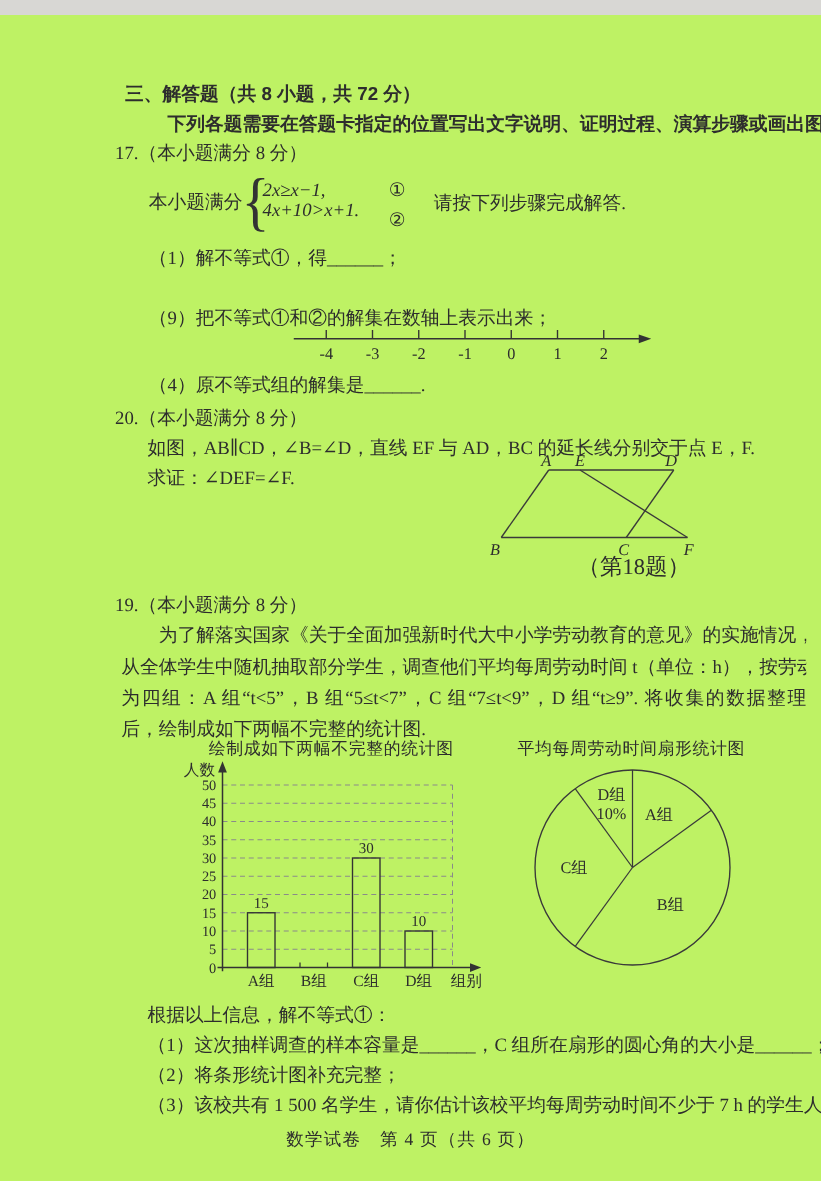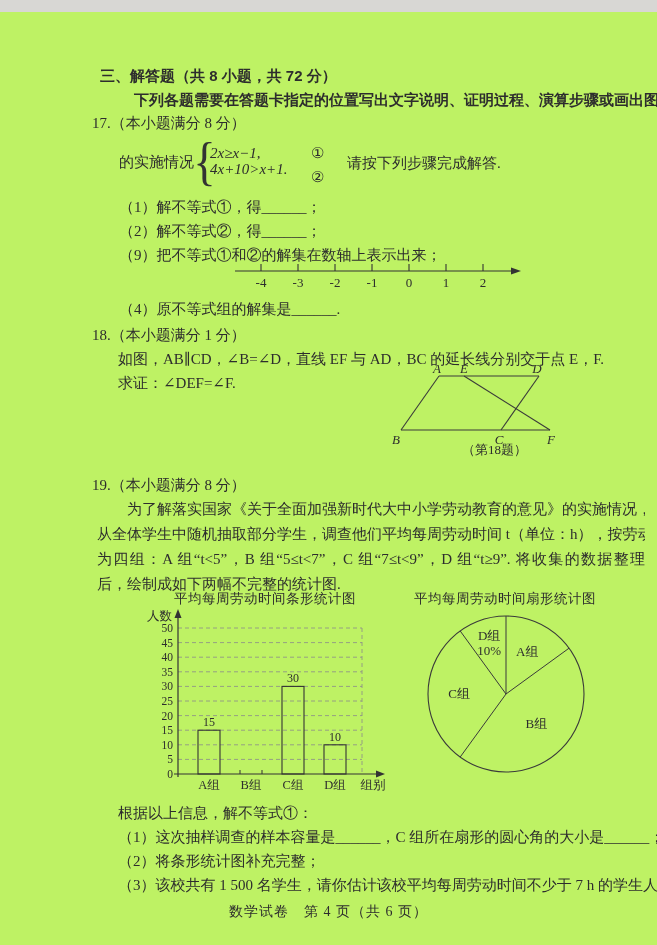--- a/index.html
+++ b/index.html
@@ -9,50 +9,49 @@
     width:657px;height:945px;
     margin:12px auto;
     background:#bef264;
     font-family:"Liberation Serif","DejaVu Serif",serif;
     color:#2d2d2d;
     overflow:hidden;
   }
   .abs{position:absolute;white-space:nowrap;line-height:1.25;}
   .bold-hei{font-family:"Liberation Sans","DejaVu Sans",sans-serif;font-weight:bold;}
   .fs15{font-size:15px;}
-  .fs13{font-size:13px;}
+  .fs13{font-size:18px;}
   .math{font-style:italic;}
   .brace{font-size:52px;font-weight:100;line-height:1;transform:scaleX(.9);color:#333;}
   .jline{white-space:nowrap;text-align:justify;text-align-last:justify;overflow:hidden;}
   .chart-title{position:absolute;text-align:center;font-size:13.5px;letter-spacing:.5px;}
   svg text{font-family:"Liberation Serif","DejaVu Serif",serif;}
   .footer{position:absolute;left:0;right:0;text-align:center;font-size:14px;letter-spacing:1px;}
 </style>
 </head>
 <body>
 
 <div class="page">
 
   <div class="abs bold-hei fs15" style="left:100px;top:55px;">三、解答题（共 8 小题，共 72 分）</div>
   <div class="abs bold-hei fs15" style="left:134px;top:79px;">下列各题需要在答题卡指定的位置写出文字说明、证明过程、演算步骤或画出图形.</div>
 
   <div class="abs fs15" style="left:92px;top:102px;">17.（本小题满分 8 分）</div>
 
   <div>
-    <div class="abs fs15" style="left:119px;top:141px;">的实施情况</div>
+    <div class="abs fs15" style="left:119px;top:141px;">本小题满分</div>
     <div class="abs brace" style="left:192px;top:124px;">{</div>
     <div class="abs fs15 math" style="left:210px;top:132px;">2x≥x−1,</div>
     <div class="abs fs15 math" style="left:210px;top:148px;text-align:right;">4x+10&gt;x+1.</div>
     <div class="abs fs15" style="left:311px;top:132px;">①</div>
     <div class="abs fs15" style="left:311px;top:156px;">②</div>
     <div class="abs fs15" style="left:347px;top:142px;">请按下列步骤完成解答.</div>
   </div>
 
   <div class="abs fs15" style="left:119px;top:186px;">（1）解不等式①，得______；</div>
-  <div class="abs fs15" style="left:119px;top:210px;">（2）解不等式②，得______；</div>
   <div class="abs fs15" style="left:119px;top:234px;">（9）把不等式①和②的解集在数轴上表示出来；</div>
 
   <svg id="numline" class="abs" style="left:233px;top:247px;" width="290" height="36">
       <line x1="2" y1="12" x2="280" y2="12" stroke="#333" stroke-width="1.1"></line>
       <polygon points="288,12 278,8.5 278,15.5" fill="#333"></polygon>
       <line x1="28" y1="5" x2="28" y2="12" stroke="#333" stroke-width="1.1"></line>
       <text x="28" y="28" text-anchor="middle" font-size="13" fill="#2d2d2d">-4</text>
       <line x1="65" y1="5" x2="65" y2="12" stroke="#333" stroke-width="1.1"></line>
       <text x="65" y="28" text-anchor="middle" font-size="13" fill="#2d2d2d">-3</text>
       <line x1="102" y1="5" x2="102" y2="12" stroke="#333" stroke-width="1.1"></line>
@@ -62,21 +61,21 @@
       <line x1="176" y1="5" x2="176" y2="12" stroke="#333" stroke-width="1.1"></line>
       <text x="176" y="28" text-anchor="middle" font-size="13" fill="#2d2d2d">0</text>
       <line x1="213" y1="5" x2="213" y2="12" stroke="#333" stroke-width="1.1"></line>
       <text x="213" y="28" text-anchor="middle" font-size="13" fill="#2d2d2d">1</text>
       <line x1="250" y1="5" x2="250" y2="12" stroke="#333" stroke-width="1.1"></line>
       <text x="250" y="28" text-anchor="middle" font-size="13" fill="#2d2d2d">2</text>
     </svg>
 
   <div class="abs fs15" style="left:119px;top:288px;">（4）原不等式组的解集是______.</div>
 
-  <div class="abs fs15" style="left:92px;top:314px;">18.（本小题满分 1 分）</div>
+  <div class="abs fs15" style="left:92px;top:314px;">20.（本小题满分 8 分）</div>
   <div class="abs fs15" style="left:118px;top:338px;">如图，AB∥CD，∠B=∠D，直线 EF 与 AD，BC 的延长线分别交于点 E，F.</div>
   <div class="abs fs15" style="left:118px;top:362px;">求证：∠DEF=∠F.</div>
 
   <svg class="abs" style="left:383px;top:352px;" width="195" height="85" viewBox="0 0 195 85">
     <g stroke="#3a3a3a" stroke-width="1.1" fill="none">
       <line x1="18" y1="66" x2="56" y2="12"></line>
       <line x1="56" y1="12" x2="156" y2="12"></line>
       <line x1="18" y1="66" x2="167" y2="66"></line>
       <line x1="81" y1="12" x2="167" y2="66"></line>
       <line x1="156" y1="12" x2="118" y2="66"></line>
@@ -91,21 +90,21 @@
     </g>
   </svg>
   <div class="abs fs13" style="left:462px;top:430px;">（第18题）</div>
 
   <div class="abs fs15" style="left:92px;top:464px;">19.（本小题满分 8 分）</div>
   <div class="abs fs15 jline" style="left:97px;top:488px;width:548px;text-indent:30px;">为了解落实国家《关于全面加强新时代大中小学劳动教育的意见》的实施情况，某校</div>
   <div class="abs fs15 jline" style="left:97px;top:513px;width:548px;">从全体学生中随机抽取部分学生，调查他们平均每周劳动时间 t（单位：h），按劳动时间分</div>
   <div class="abs fs15 jline" style="left:97px;top:538px;width:548px;">为四组：A 组“t&lt;5”，B 组“5≤t&lt;7”，C 组“7≤t&lt;9”，D 组“t≥9”. 将收集的数据整理</div>
   <div class="abs fs15" style="left:97px;top:563px;">后，绘制成如下两幅不完整的统计图.</div>
 
-  <div class="chart-title" style="left:140px;top:578px;width:250px;">平均每周劳动时间条形统计图</div>
+  <div class="chart-title" style="left:140px;top:578px;width:250px;">绘制成如下两幅不完整的统计图</div>
   <svg id="bar-svg" class="abs" style="left:140px;top:594px;" width="250" height="192">
       <text x="33" y="172" text-anchor="end" font-size="11.5" fill="#2d2d2d">0</text>
       <line x1="38" y1="153.4" x2="222" y2="153.4" stroke="#8a8a8a" stroke-width="0.8" stroke-dasharray="4 3"></line>
       <text x="33" y="157.4" text-anchor="end" font-size="11.5" fill="#2d2d2d">5</text>
       <line x1="38" y1="138.8" x2="222" y2="138.8" stroke="#8a8a8a" stroke-width="0.8" stroke-dasharray="4 3"></line>
       <text x="33" y="142.8" text-anchor="end" font-size="11.5" fill="#2d2d2d">10</text>
       <line x1="38" y1="124.2" x2="222" y2="124.2" stroke="#8a8a8a" stroke-width="0.8" stroke-dasharray="4 3"></line>
       <text x="33" y="128.2" text-anchor="end" font-size="11.5" fill="#2d2d2d">15</text>
       <line x1="38" y1="109.6" x2="222" y2="109.6" stroke="#8a8a8a" stroke-width="0.8" stroke-dasharray="4 3"></line>
       <text x="33" y="113.6" text-anchor="end" font-size="11.5" fill="#2d2d2d">20</text>

